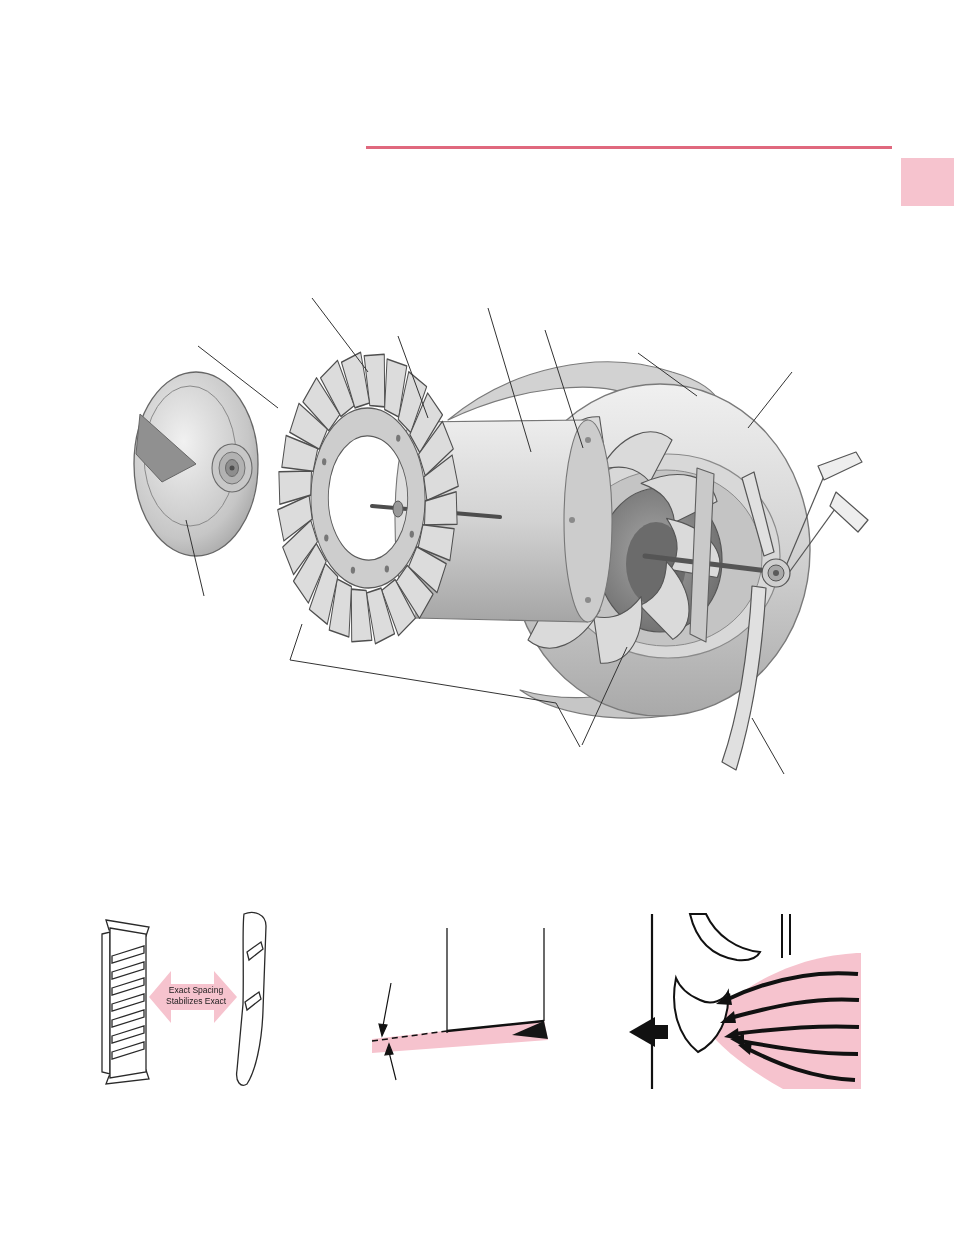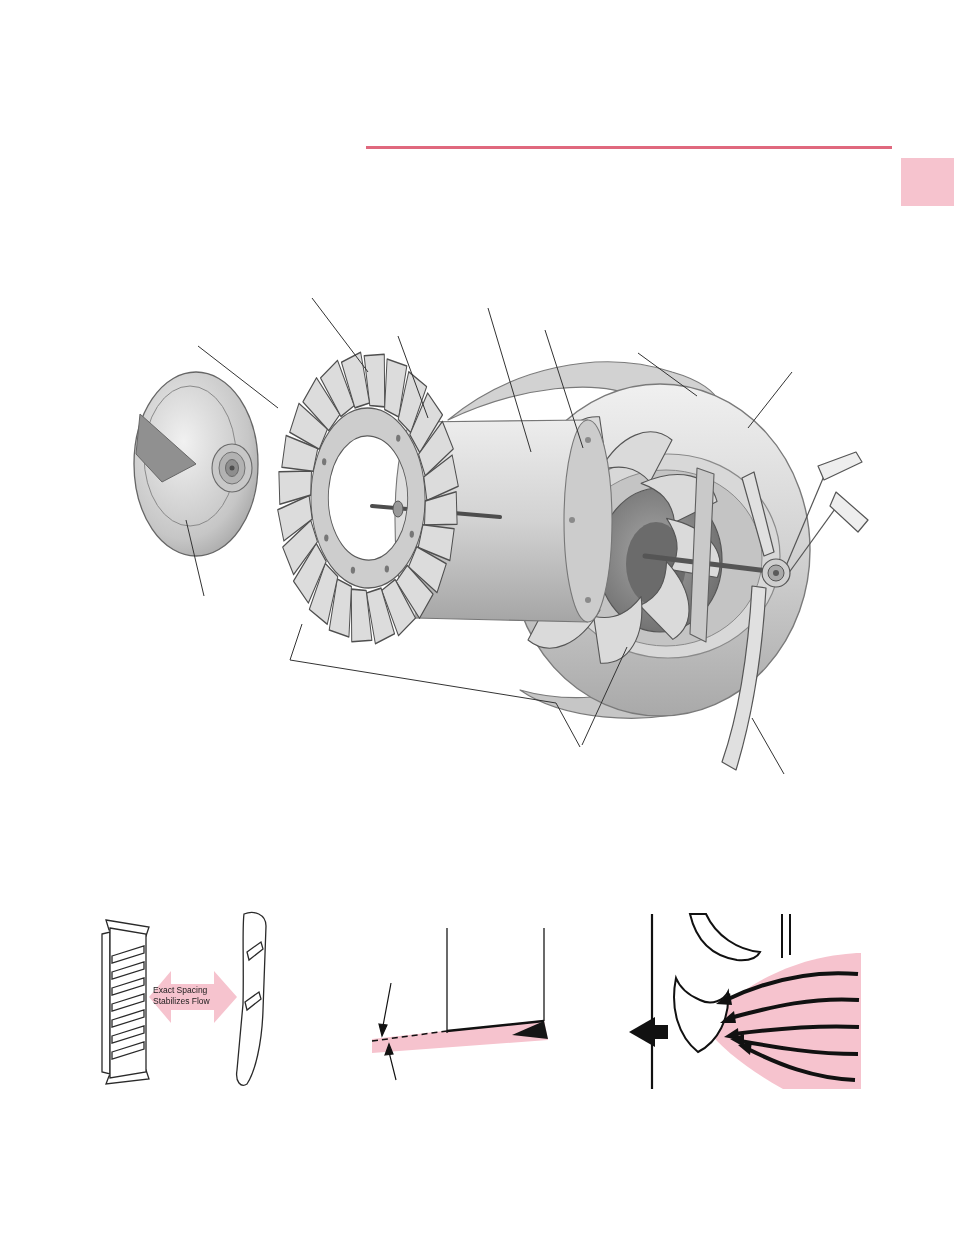--- a/index.html
+++ b/index.html
@@ -23,21 +23,21 @@
     width:53px;height:48px;
     background:var(--tab-pink,#f6c3ce);
   }
   .art{
     position:absolute;left:0;top:0;
     width:954px;height:1235px;
   }
   .arrow-label{
     position:absolute;
     left:153px;top:985px;width:86px;
-    text-align:left;
+    text-align:center;
     font-size:8.5px;line-height:1.25;
     color:#1b1b1b;
     letter-spacing:0px;
   }
 </style>
 </head>
 <body>
 
 <div class="page">
 
@@ -272,16 +272,16 @@
       </g>
       <g fill="#111">
         <polygon points="629,1032 655,1017 655,1047"></polygon>
         <rect x="655" y="1025" width="13" height="14"></rect>
       </g>
     </g>
   </svg>
 
   <div class="arrow-label">
     <span>Exact Spacing</span><br>
-    <span>Stabilizes Flow</span>
+    <span>Stabilizes Exact</span>
   </div>
 
 </div>
 
 </body></html>

